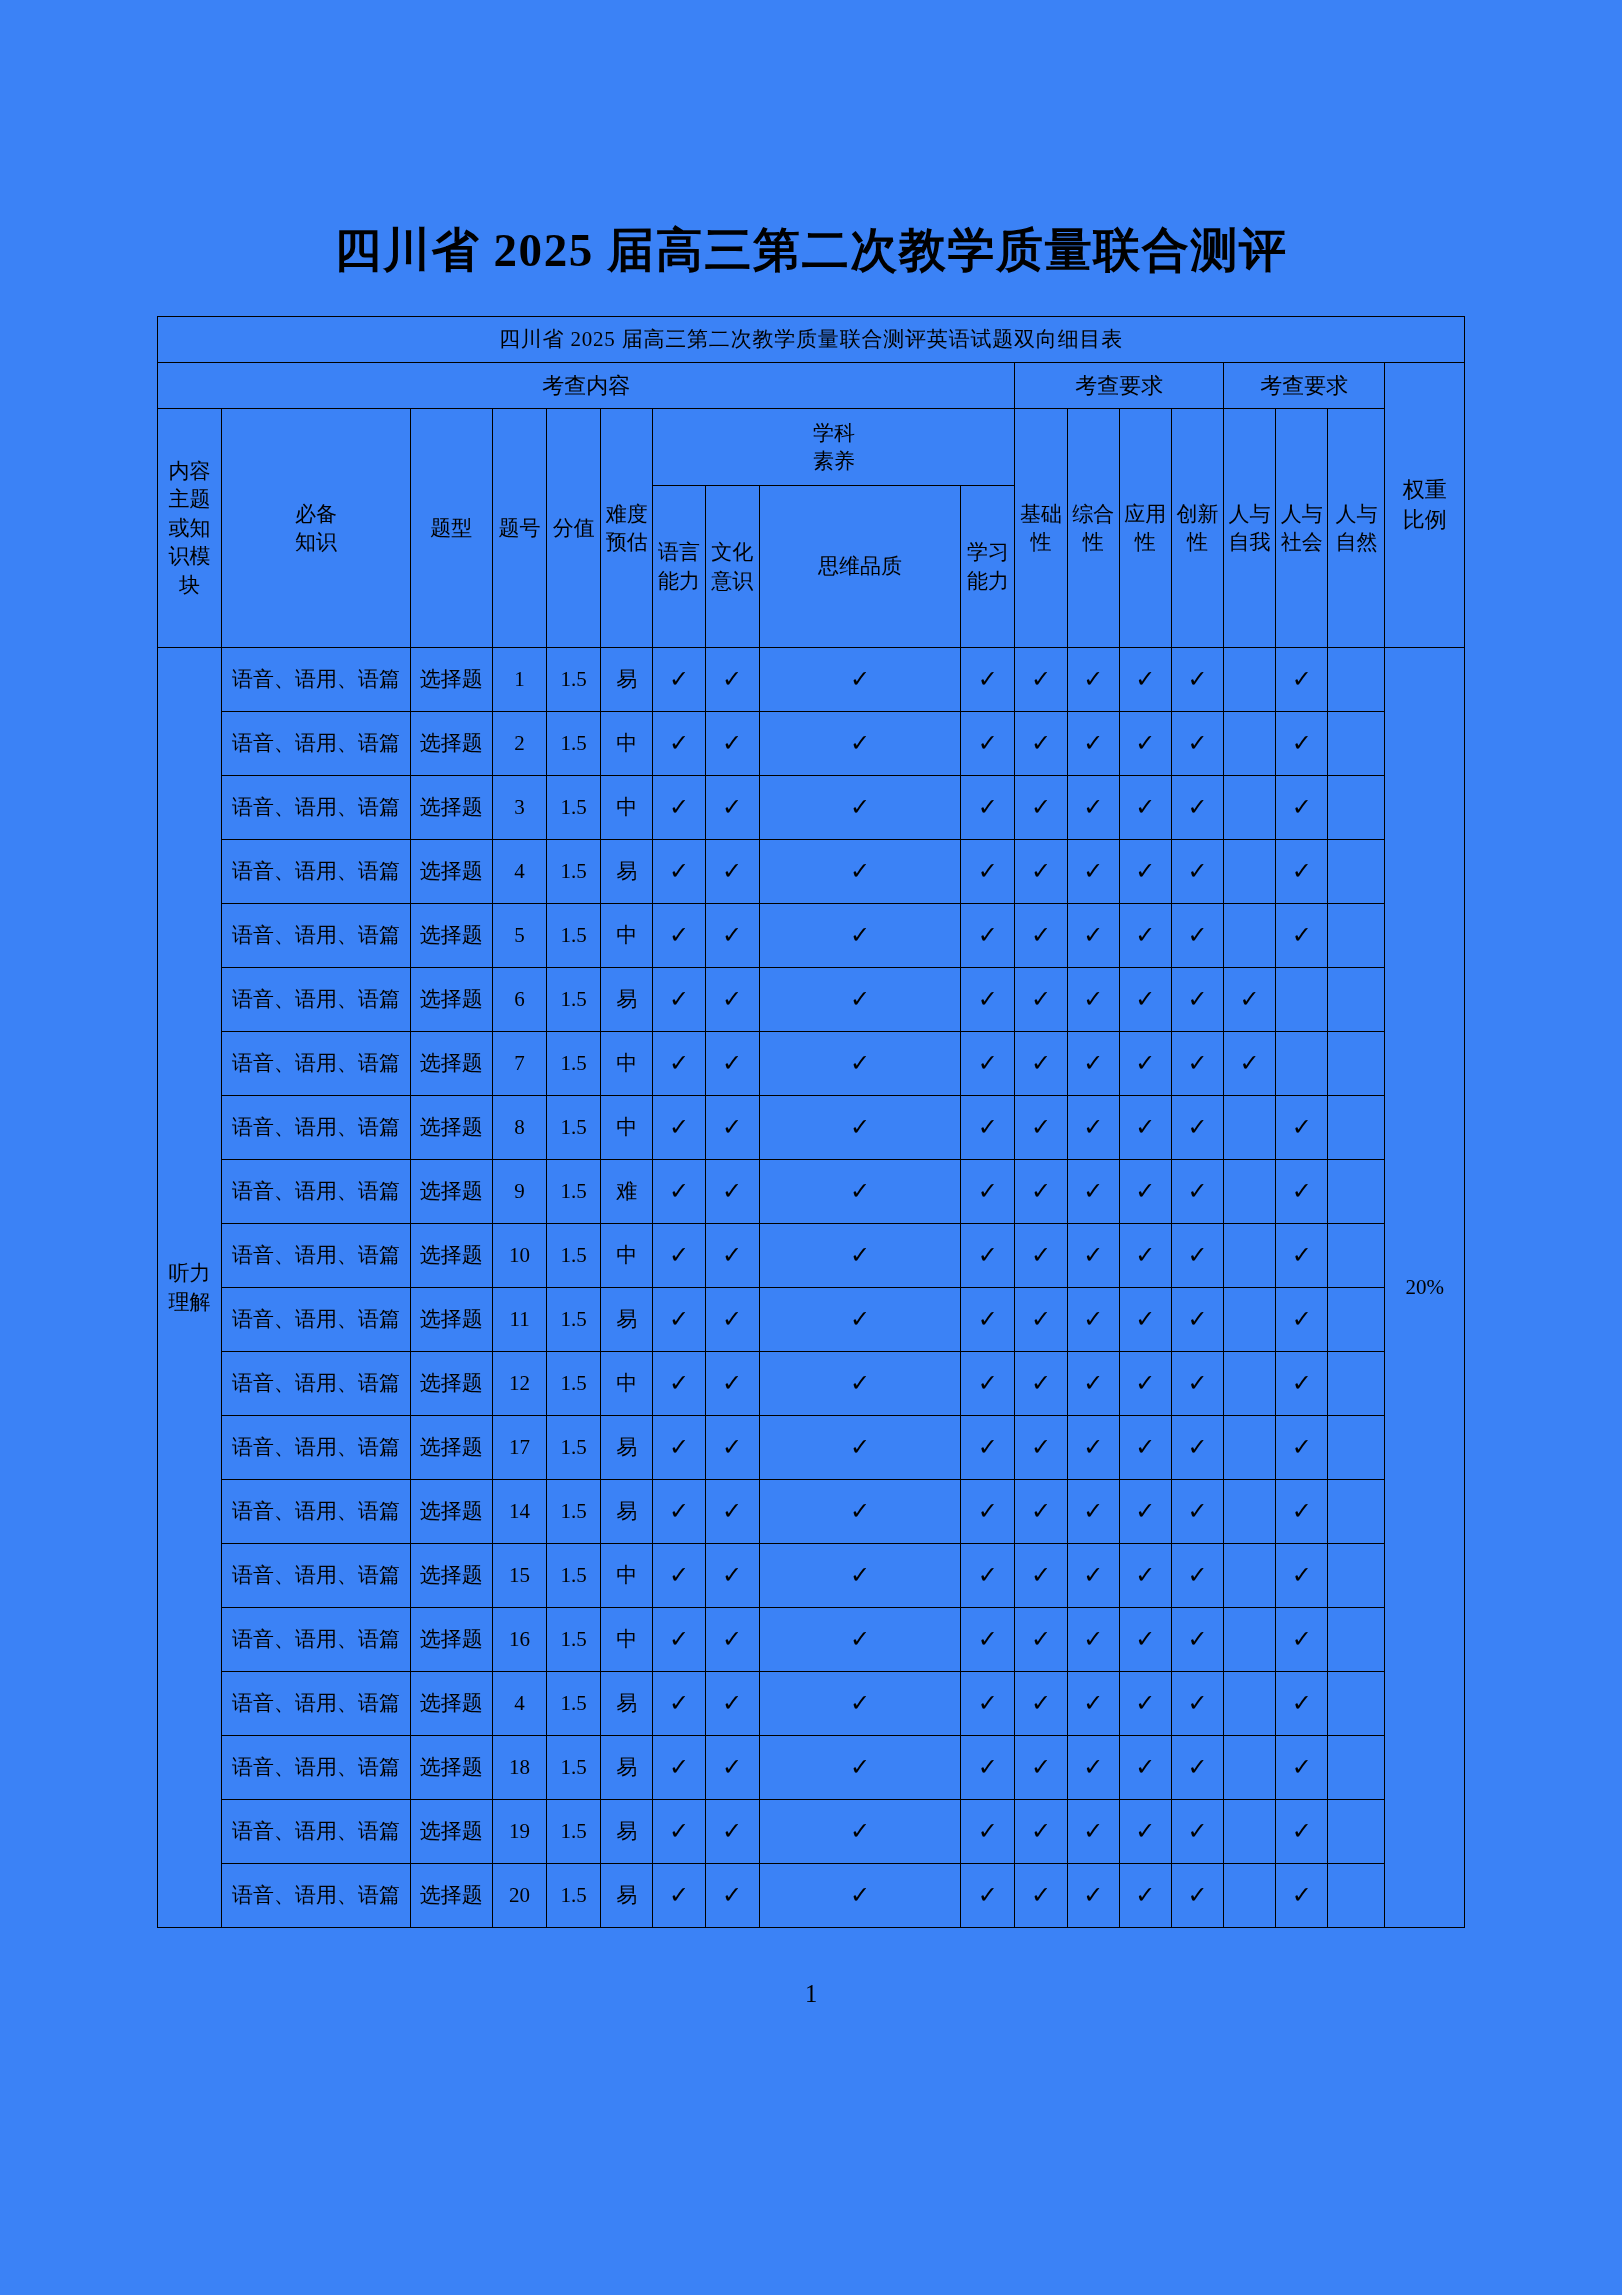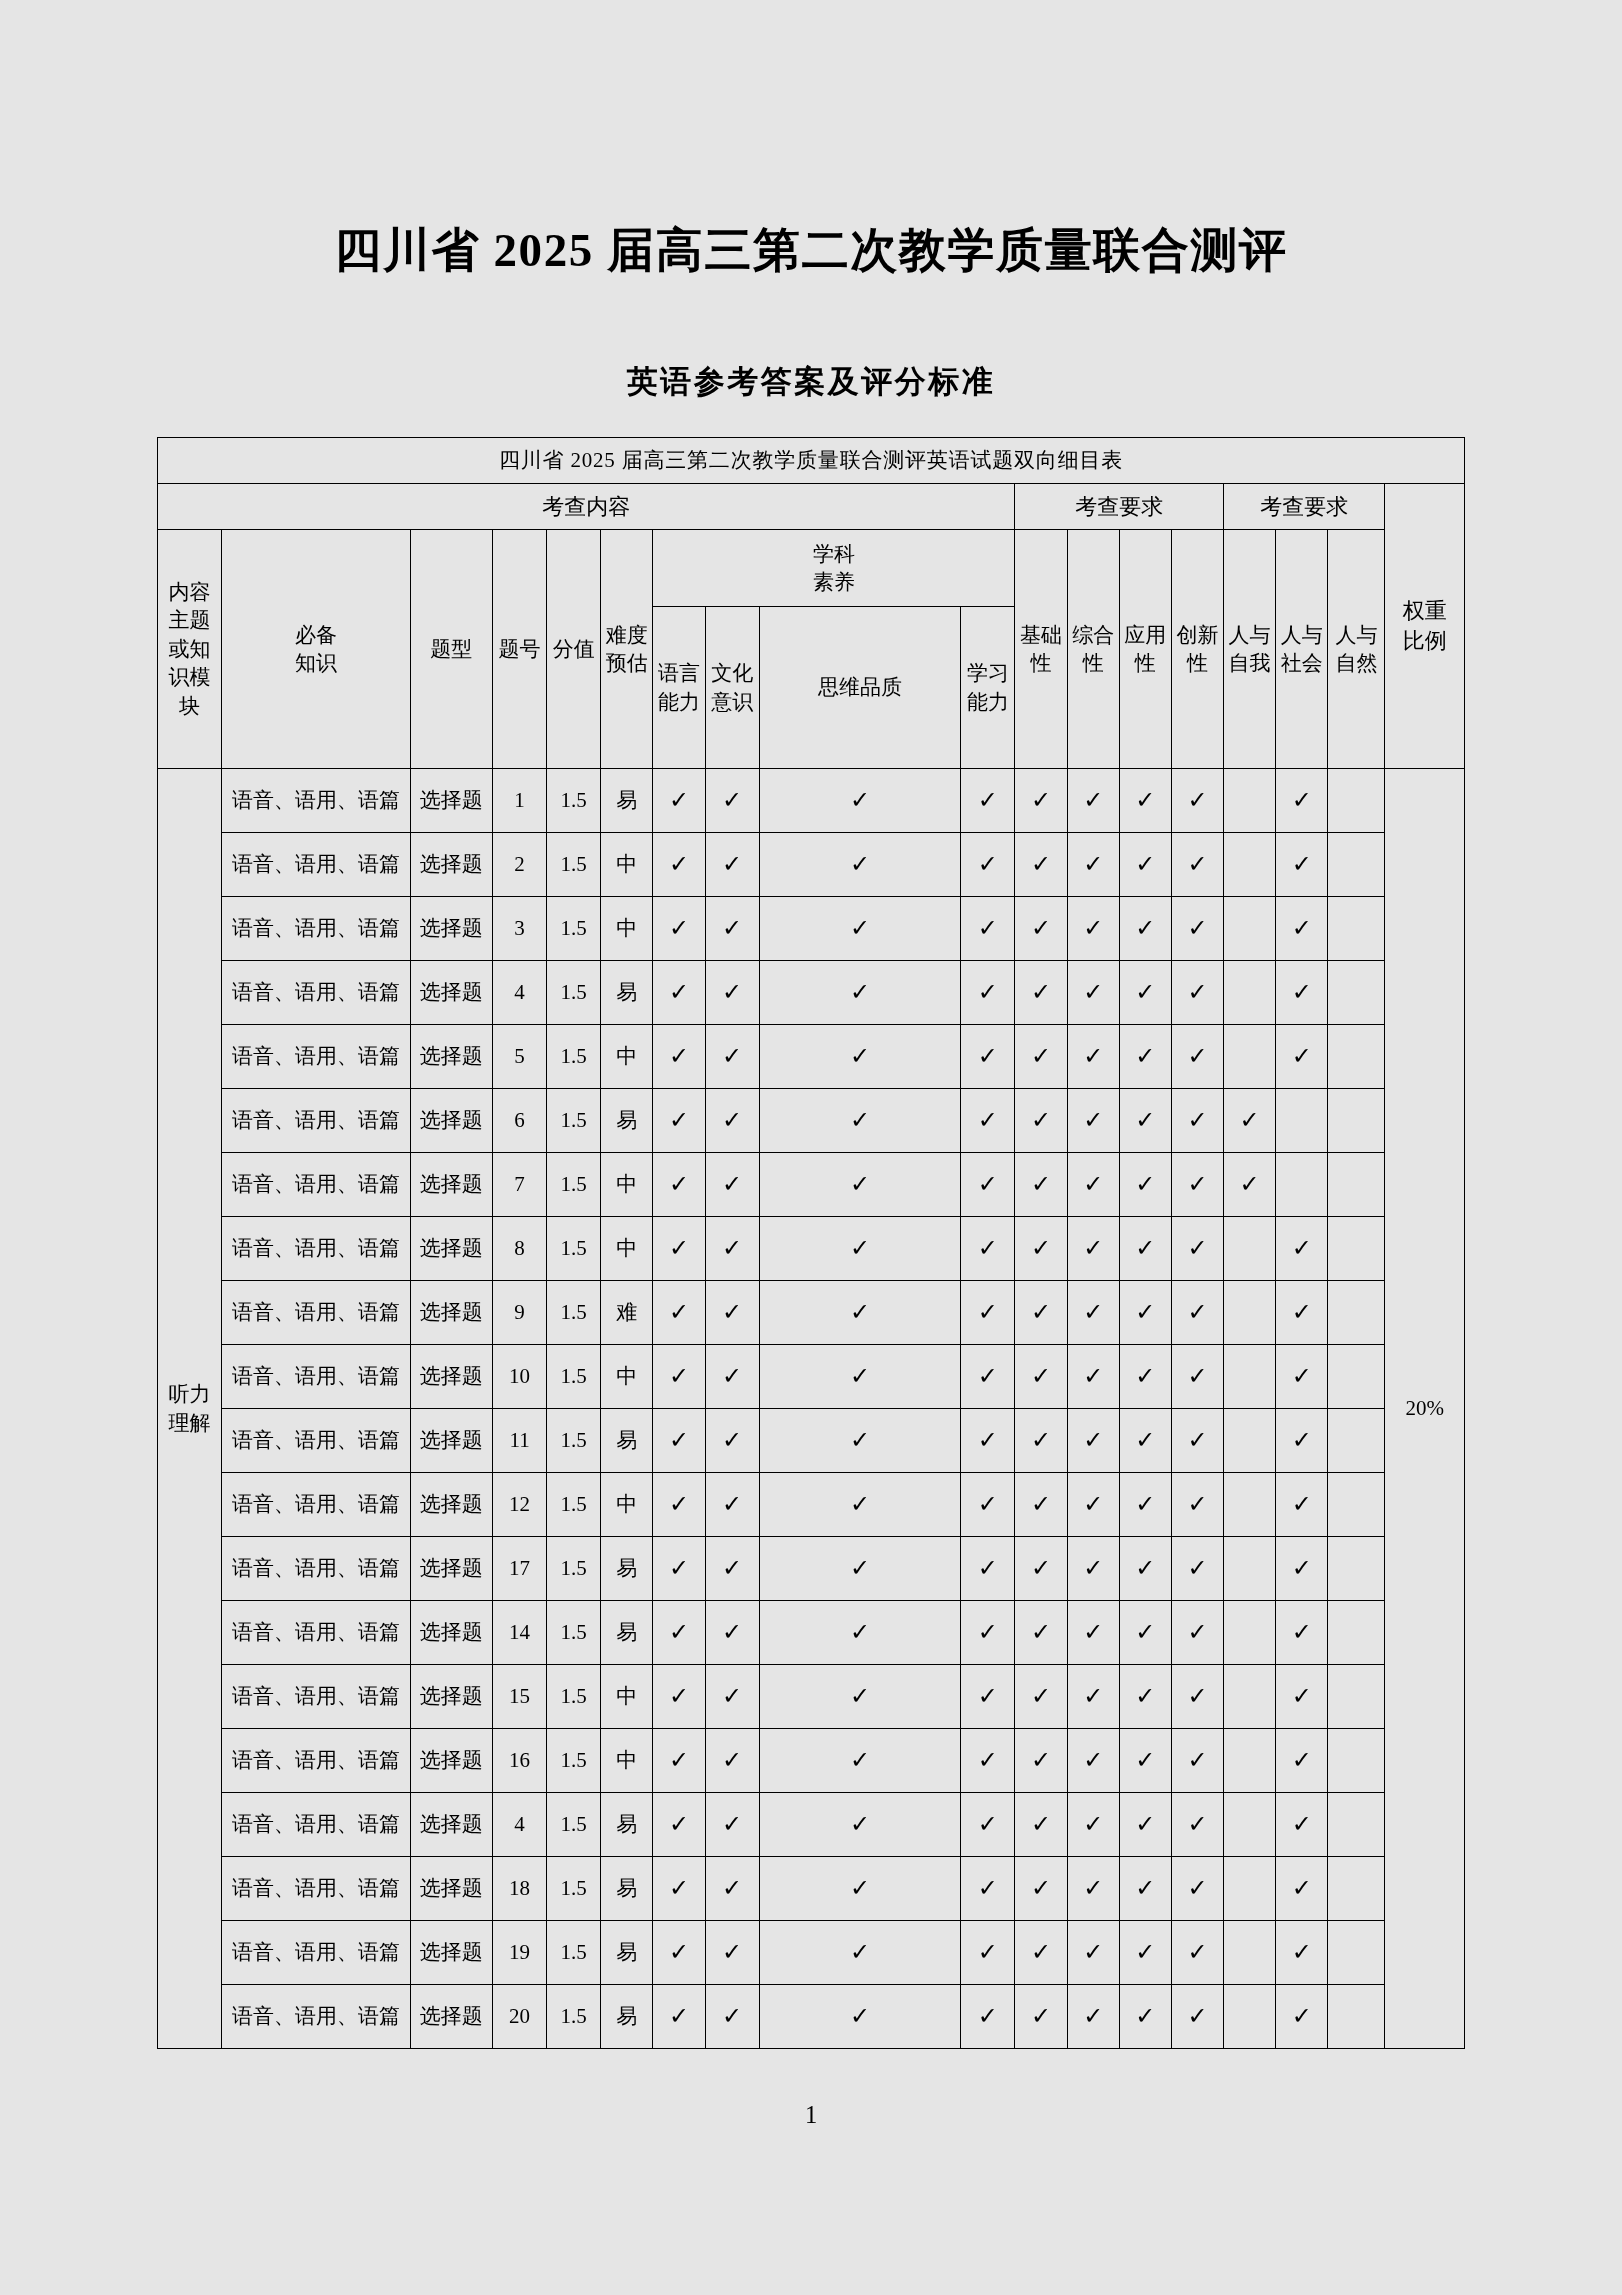--- a/index.html
+++ b/index.html
@@ -1,20 +1,20 @@
 <!DOCTYPE html>
 <html style="font-size:13px"><head>
 <meta charset="utf-8">
 <style>
   html, body { margin: 0; padding: 0; background: #ffffff; }
   .page {
     position: relative;
     width: 1622px;
     height: 2295px;
-    background: #e5e5e5;
+    background: #3b82f6;
     color: #000000;
     font-family: "Liberation Serif", "DejaVu Serif", serif;
     box-sizing: border-box;
     padding-top: 219px;
     overflow: hidden;
   }
   .doc-title {
     margin: 0;
     text-align: center;
     font-size: 47px;
@@ -63,21 +63,20 @@
     text-align: center;
     font-size: 24.5px;
   }
 </style>
 </head>
 <body>
 
 <div class="page">
 
   <h1 class="doc-title">四川省 2025 届高三第二次教学质量联合测评</h1>
-  <h2 class="doc-subtitle">英语参考答案及评分标准</h2>
 
   <table class="spec-table">
     <colgroup>
       <col style="width:64px">
         <col style="width:188px">
         <col style="width:82px">
       <col style="width:54px">
         <col style="width:54px">
         <col style="width:52px">
       <col style="width:52px">

